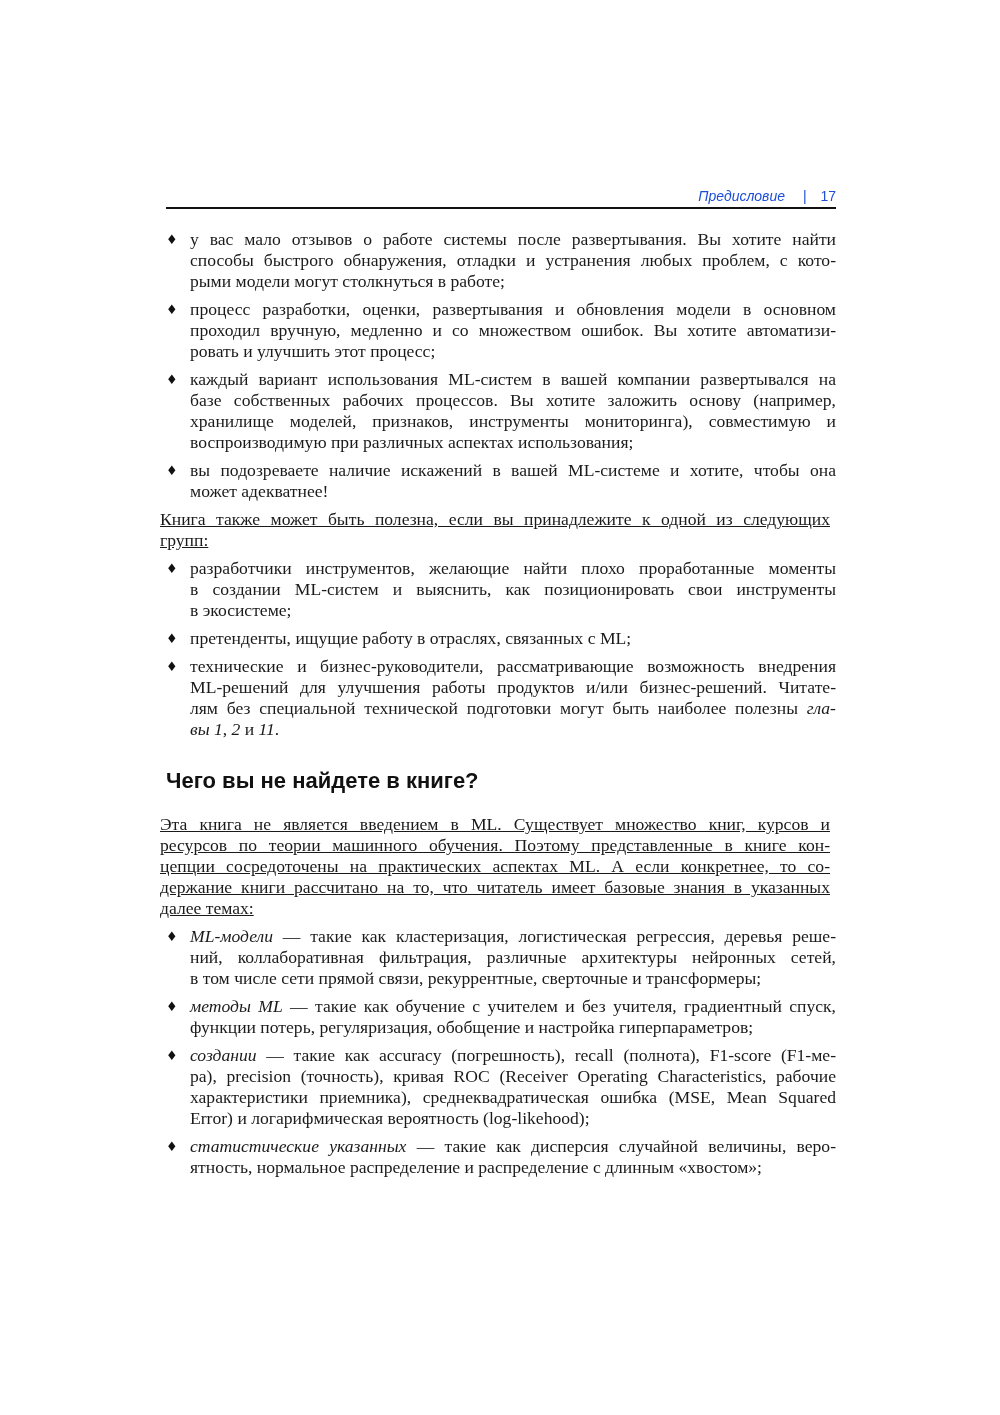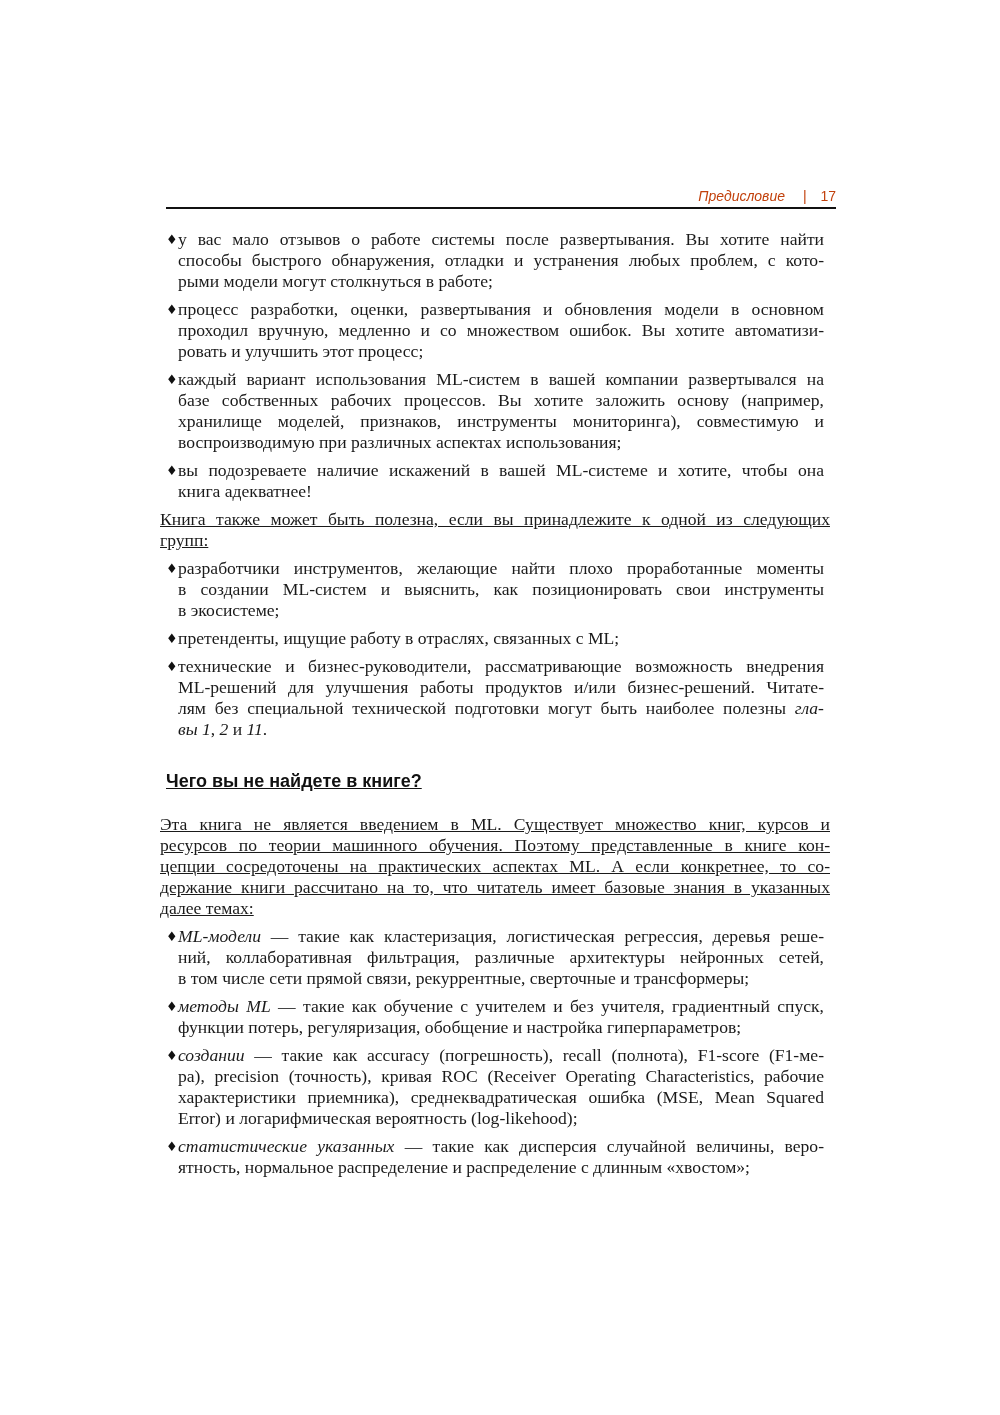--- a/index.html
+++ b/index.html
@@ -1,38 +1,38 @@
 <!DOCTYPE html>
 <html><head>
 <meta charset="utf-8">
 <style>
   html, body { margin: 0; padding: 0; background: #ffffff; }
   body { width: 1000px; height: 1415px; position: relative; overflow: hidden; }
   .page { position: absolute; left: 0; top: 0; width: 1000px; height: 1415px; background: #fff; }
   .running-head {
     position: absolute; left: 166px; width: 670px; top: 188px; height: 18px;
-    text-align: right; font-family: "Liberation Sans", sans-serif; font-size: 14px; color: #c2410c;
+    text-align: right; font-family: "Liberation Sans", sans-serif; font-size: 14px; color: #1d4ed8;
   }
   .running-head .title { font-style: italic; }
   .running-head .sep { display: inline-block; margin: 0 10px 0 14px; }
   .rule { position: absolute; left: 166px; width: 670px; top: 207px; height: 2px; background: #111; }
   .text {
     font-family: "Liberation Serif", serif; font-size: 17.6px; color: #1a1a1a;
   }
   .line { position: absolute; height: 21px; line-height: 21px; white-space: nowrap; }
   .justify { text-align: justify; text-align-last: justify; }
   .bullet {
     position: absolute; left: 166px; width: 12px; height: 21px; line-height: 21px;
     font-family: "DejaVu Sans", sans-serif; font-size: 13px; color: #111;
   }
-  .item-text { position: absolute; left: 178px; width: 646px; }
+  .item-text { position: absolute; left: 190px; width: 646px; }
   .para-text { position: absolute; left: 160px; width: 670px; text-decoration: underline; }
   .heading {
     position: absolute; left: 166px; top: 764px; height: 34px; line-height: 34px;
-    font-family: "Liberation Sans", sans-serif; font-weight: bold; font-size: 18px; color: #111; text-decoration: underline;
+    font-family: "Liberation Sans", sans-serif; font-weight: bold; font-size: 22px; color: #111;
   }
   i { font-style: italic; }
 </style>
 </head>
 <body>
 
 <div class="page">
 
   <div class="running-head">
     <span class="title">Предисловие</span>
@@ -54,21 +54,21 @@
     <div class="line item-text" style="top:341px">ровать и улучшить этот процесс;</div>
 
     <span class="bullet" style="top:369px">♦</span>
     <div class="line item-text justify" style="top:369px">каждый вариант использования ML-систем в вашей компании развертывался на</div>
     <div class="line item-text justify" style="top:390px">базе собственных рабочих процессов. Вы хотите заложить основу (например,</div>
     <div class="line item-text justify" style="top:411px">хранилище моделей, признаков, инструменты мониторинга), совместимую и</div>
     <div class="line item-text" style="top:432px">воспроизводимую при различных аспектах использования;</div>
 
     <span class="bullet" style="top:460px">♦</span>
     <div class="line item-text justify" style="top:460px">вы подозреваете наличие искажений в вашей ML-системе и хотите, чтобы она</div>
-    <div class="line item-text" style="top:481px">книга адекватнее!</div>
+    <div class="line item-text" style="top:481px">может адекватнее!</div>
 
     <div class="line para-text justify" style="top:509px">Книга также может быть полезна, если вы принадлежите к одной из следующих</div>
     <div class="line para-text" style="top:530px">групп:</div>
 
     <span class="bullet" style="top:558px">♦</span>
     <div class="line item-text justify" style="top:558px">разработчики инструментов, желающие найти плохо проработанные моменты</div>
     <div class="line item-text justify" style="top:579px">в создании ML-систем и выяснить, как позиционировать свои инструменты</div>
     <div class="line item-text" style="top:600px">в экосистеме;</div>
 
     <span class="bullet" style="top:628px">♦</span>

